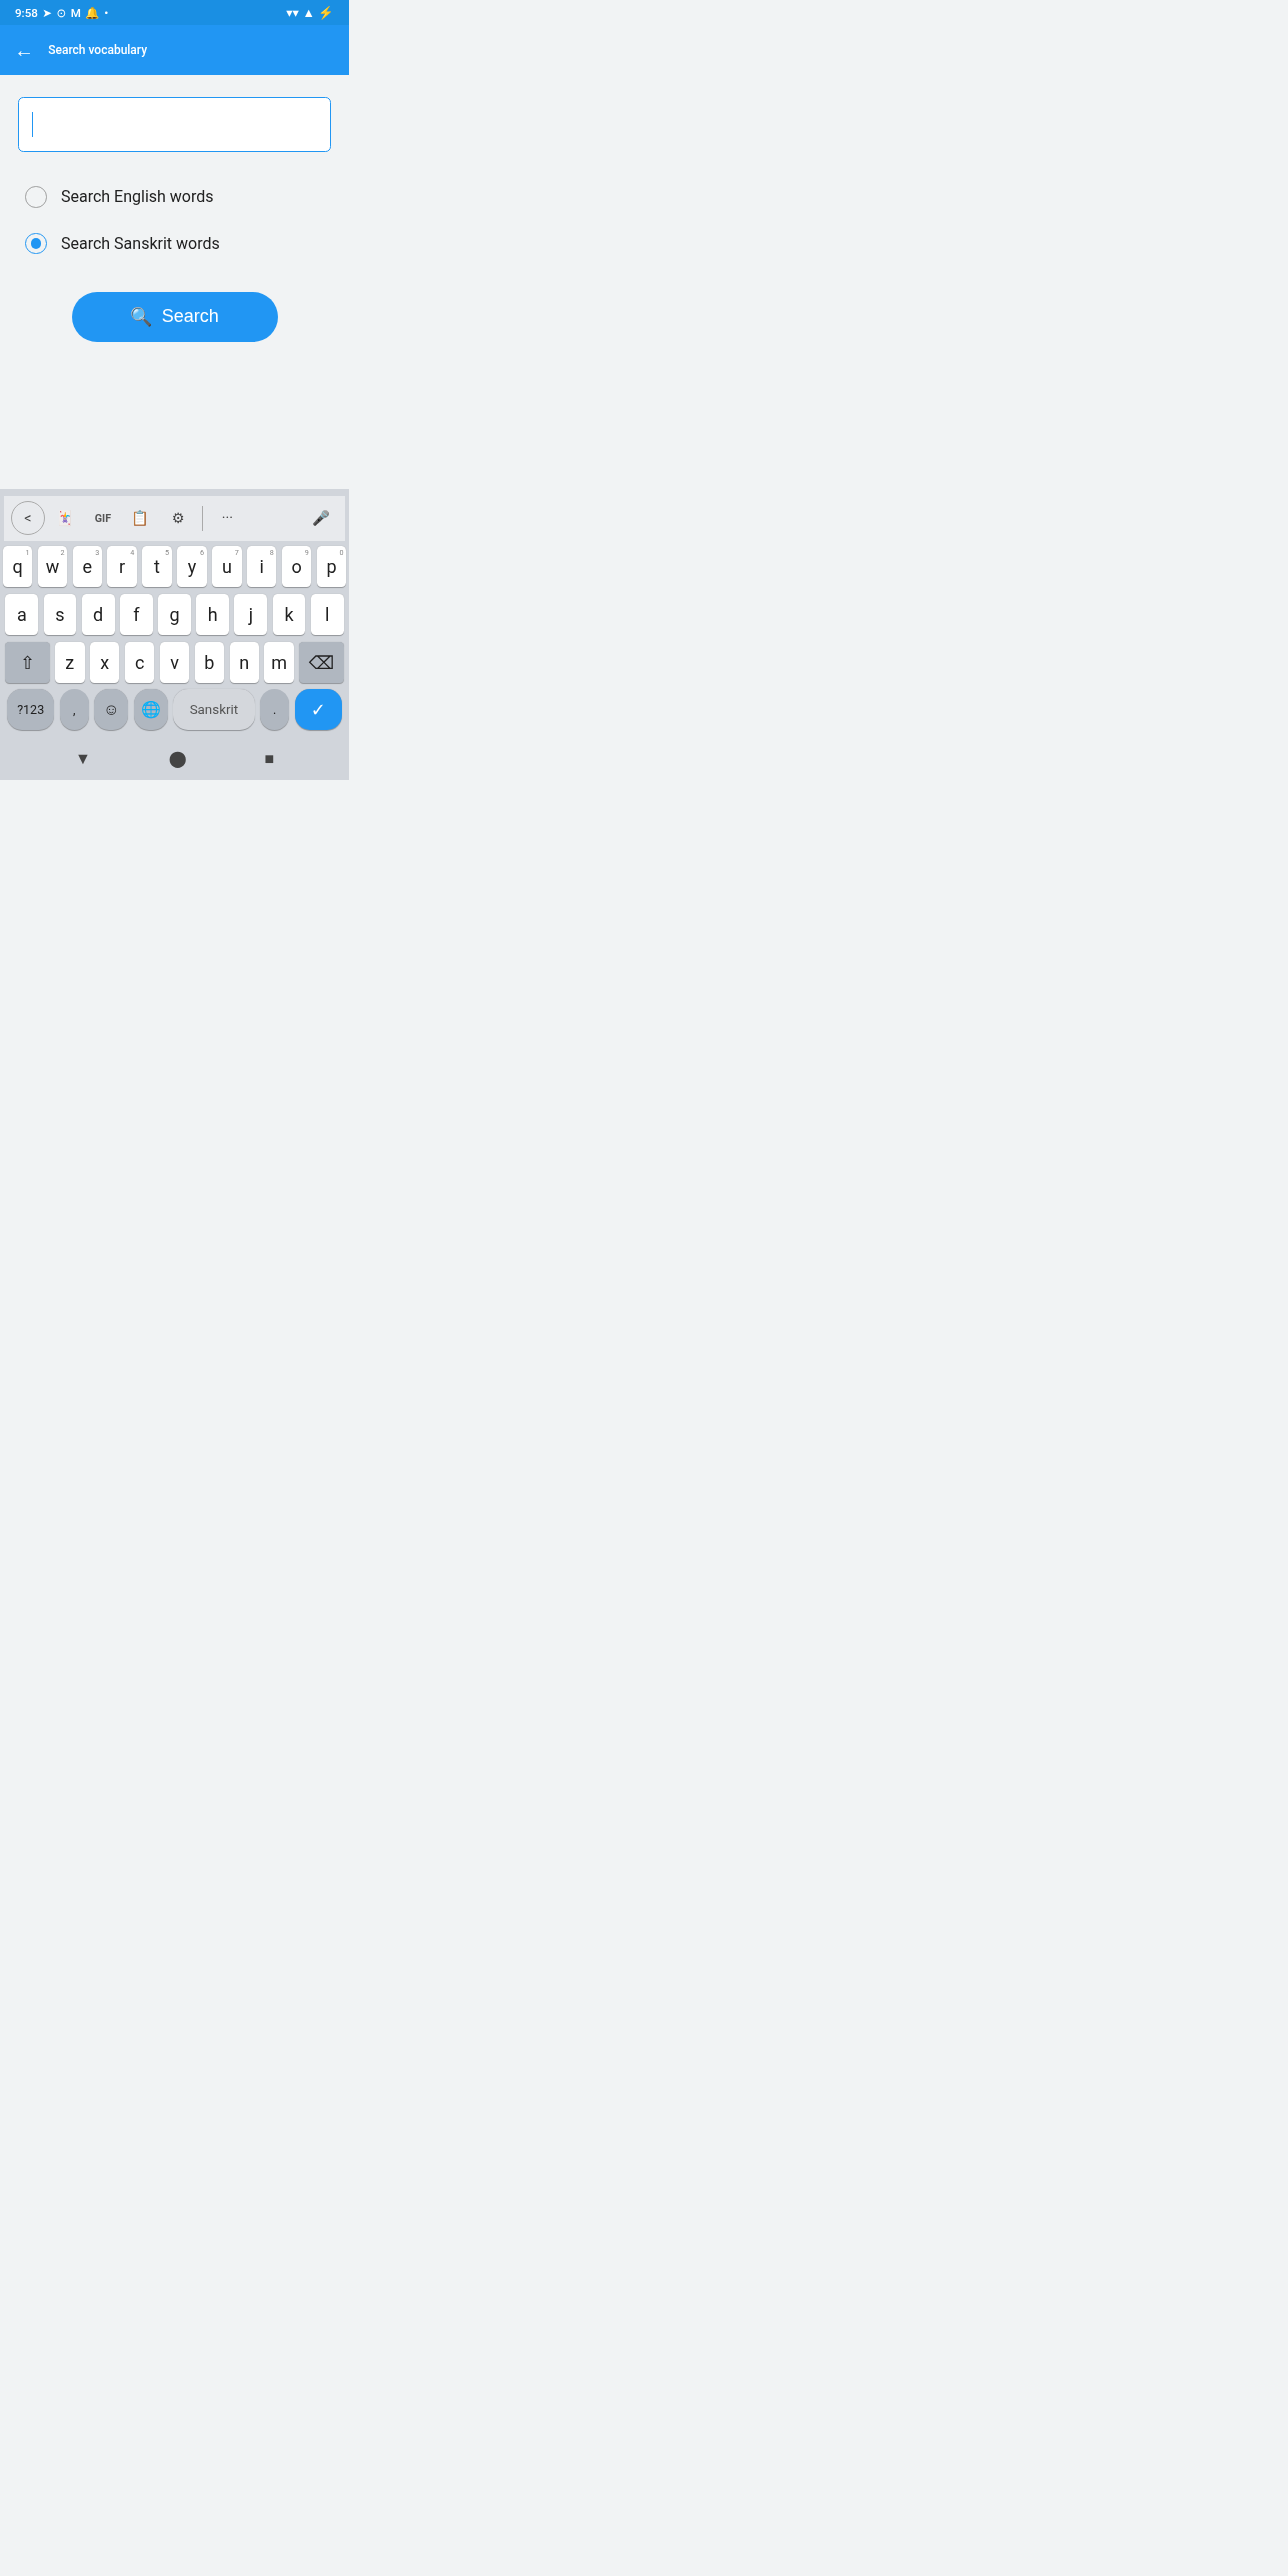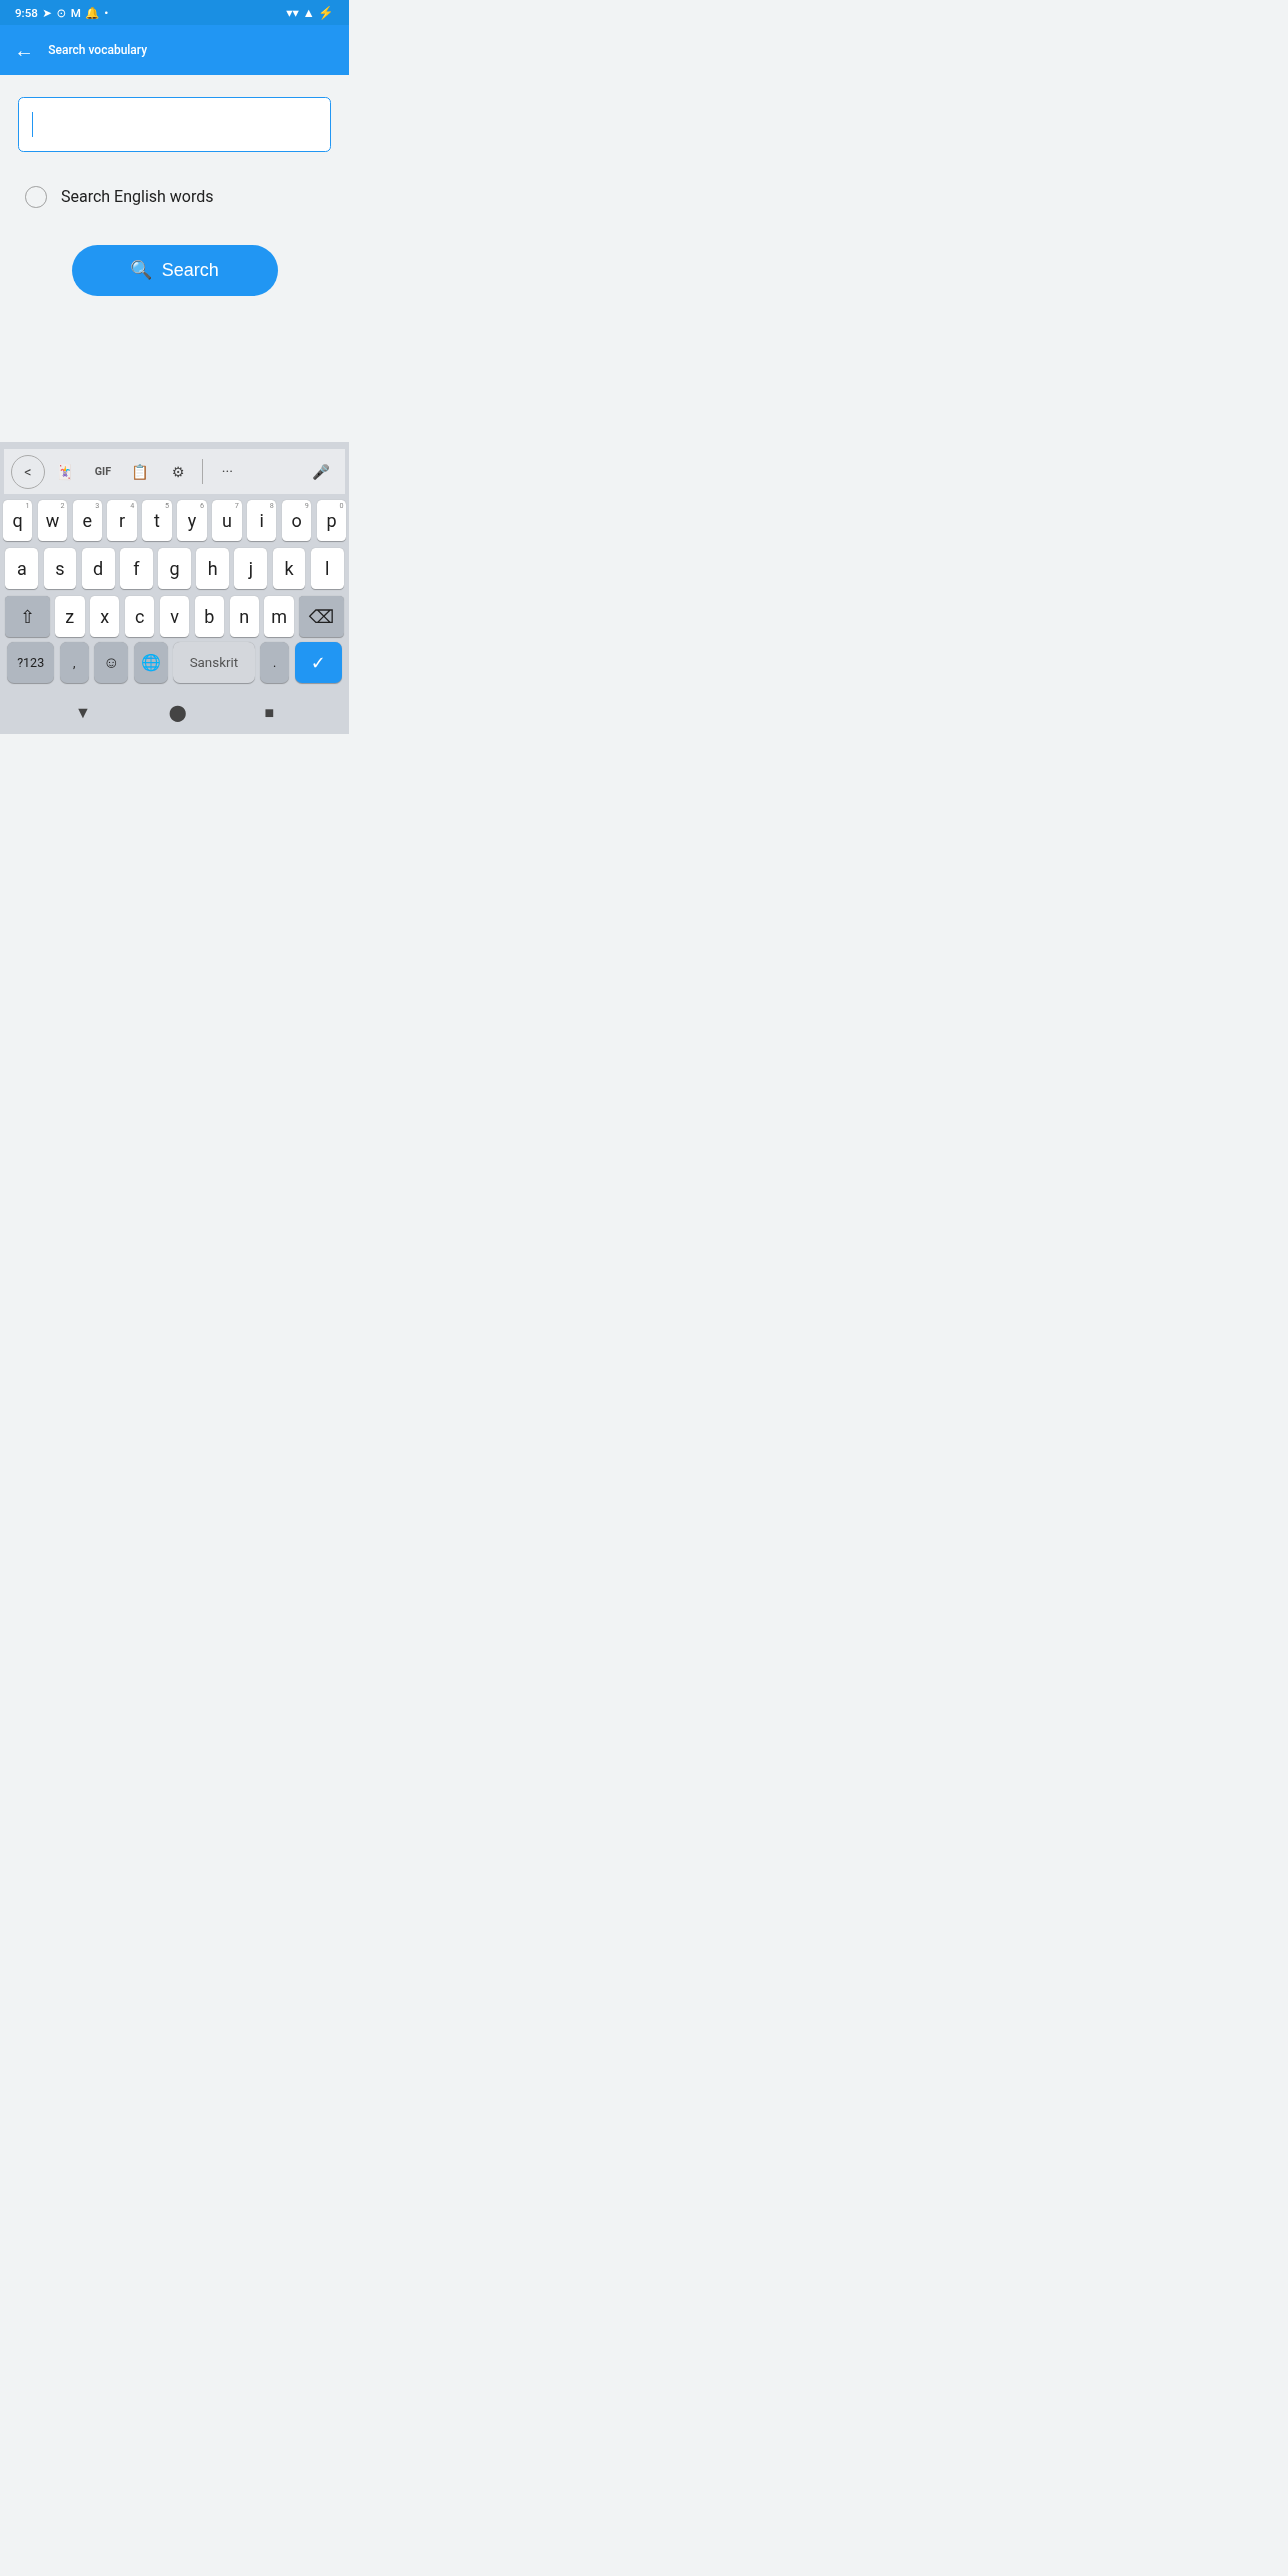--- a/index.html
+++ b/index.html
@@ -234,21 +234,21 @@
 
     
     .kb-bottom-row {
       display: flex;
       align-items: center;
       gap: 5.4px;
       padding: 5.4px 3.6px 3.6px;
     }
     .kb-bottom-key {
       background: #b0b7c0;
-      border-radius: 7px;
+      border-radius: 15px;
       height: 41px;
       display: flex;
       align-items: center;
       justify-content: center;
       font-size: 12.5px;
       color: #212121;
       cursor: pointer;
       box-shadow: 0 0.9px 0.9px rgba(0,0,0,0.3);
     }
     .kb-123 { min-width: 47px; padding: 0 5.4px; }
@@ -319,20 +319,26 @@
 <div class="main-content">
 
   <div class="search-input-container">
     <div class="search-cursor"></div>
   </div>
 
   <div class="radio-group">
     <div class="radio-option">
       <div class="radio-circle"></div>
       <span class="radio-label">Search English words</span>
+    </div>
+    <div class="radio-option">
+      <div class="radio-circle selected">
+        <div class="radio-inner"></div>
+      </div>
+      <span class="radio-label">Search Sanskrit words</span>
     </div>
   </div>
 
   <div class="search-btn-container">
     <button class="search-btn">
       <span class="search-btn-icon">🔍</span>
       <span>Search</span>
     </button>
   </div>
 

